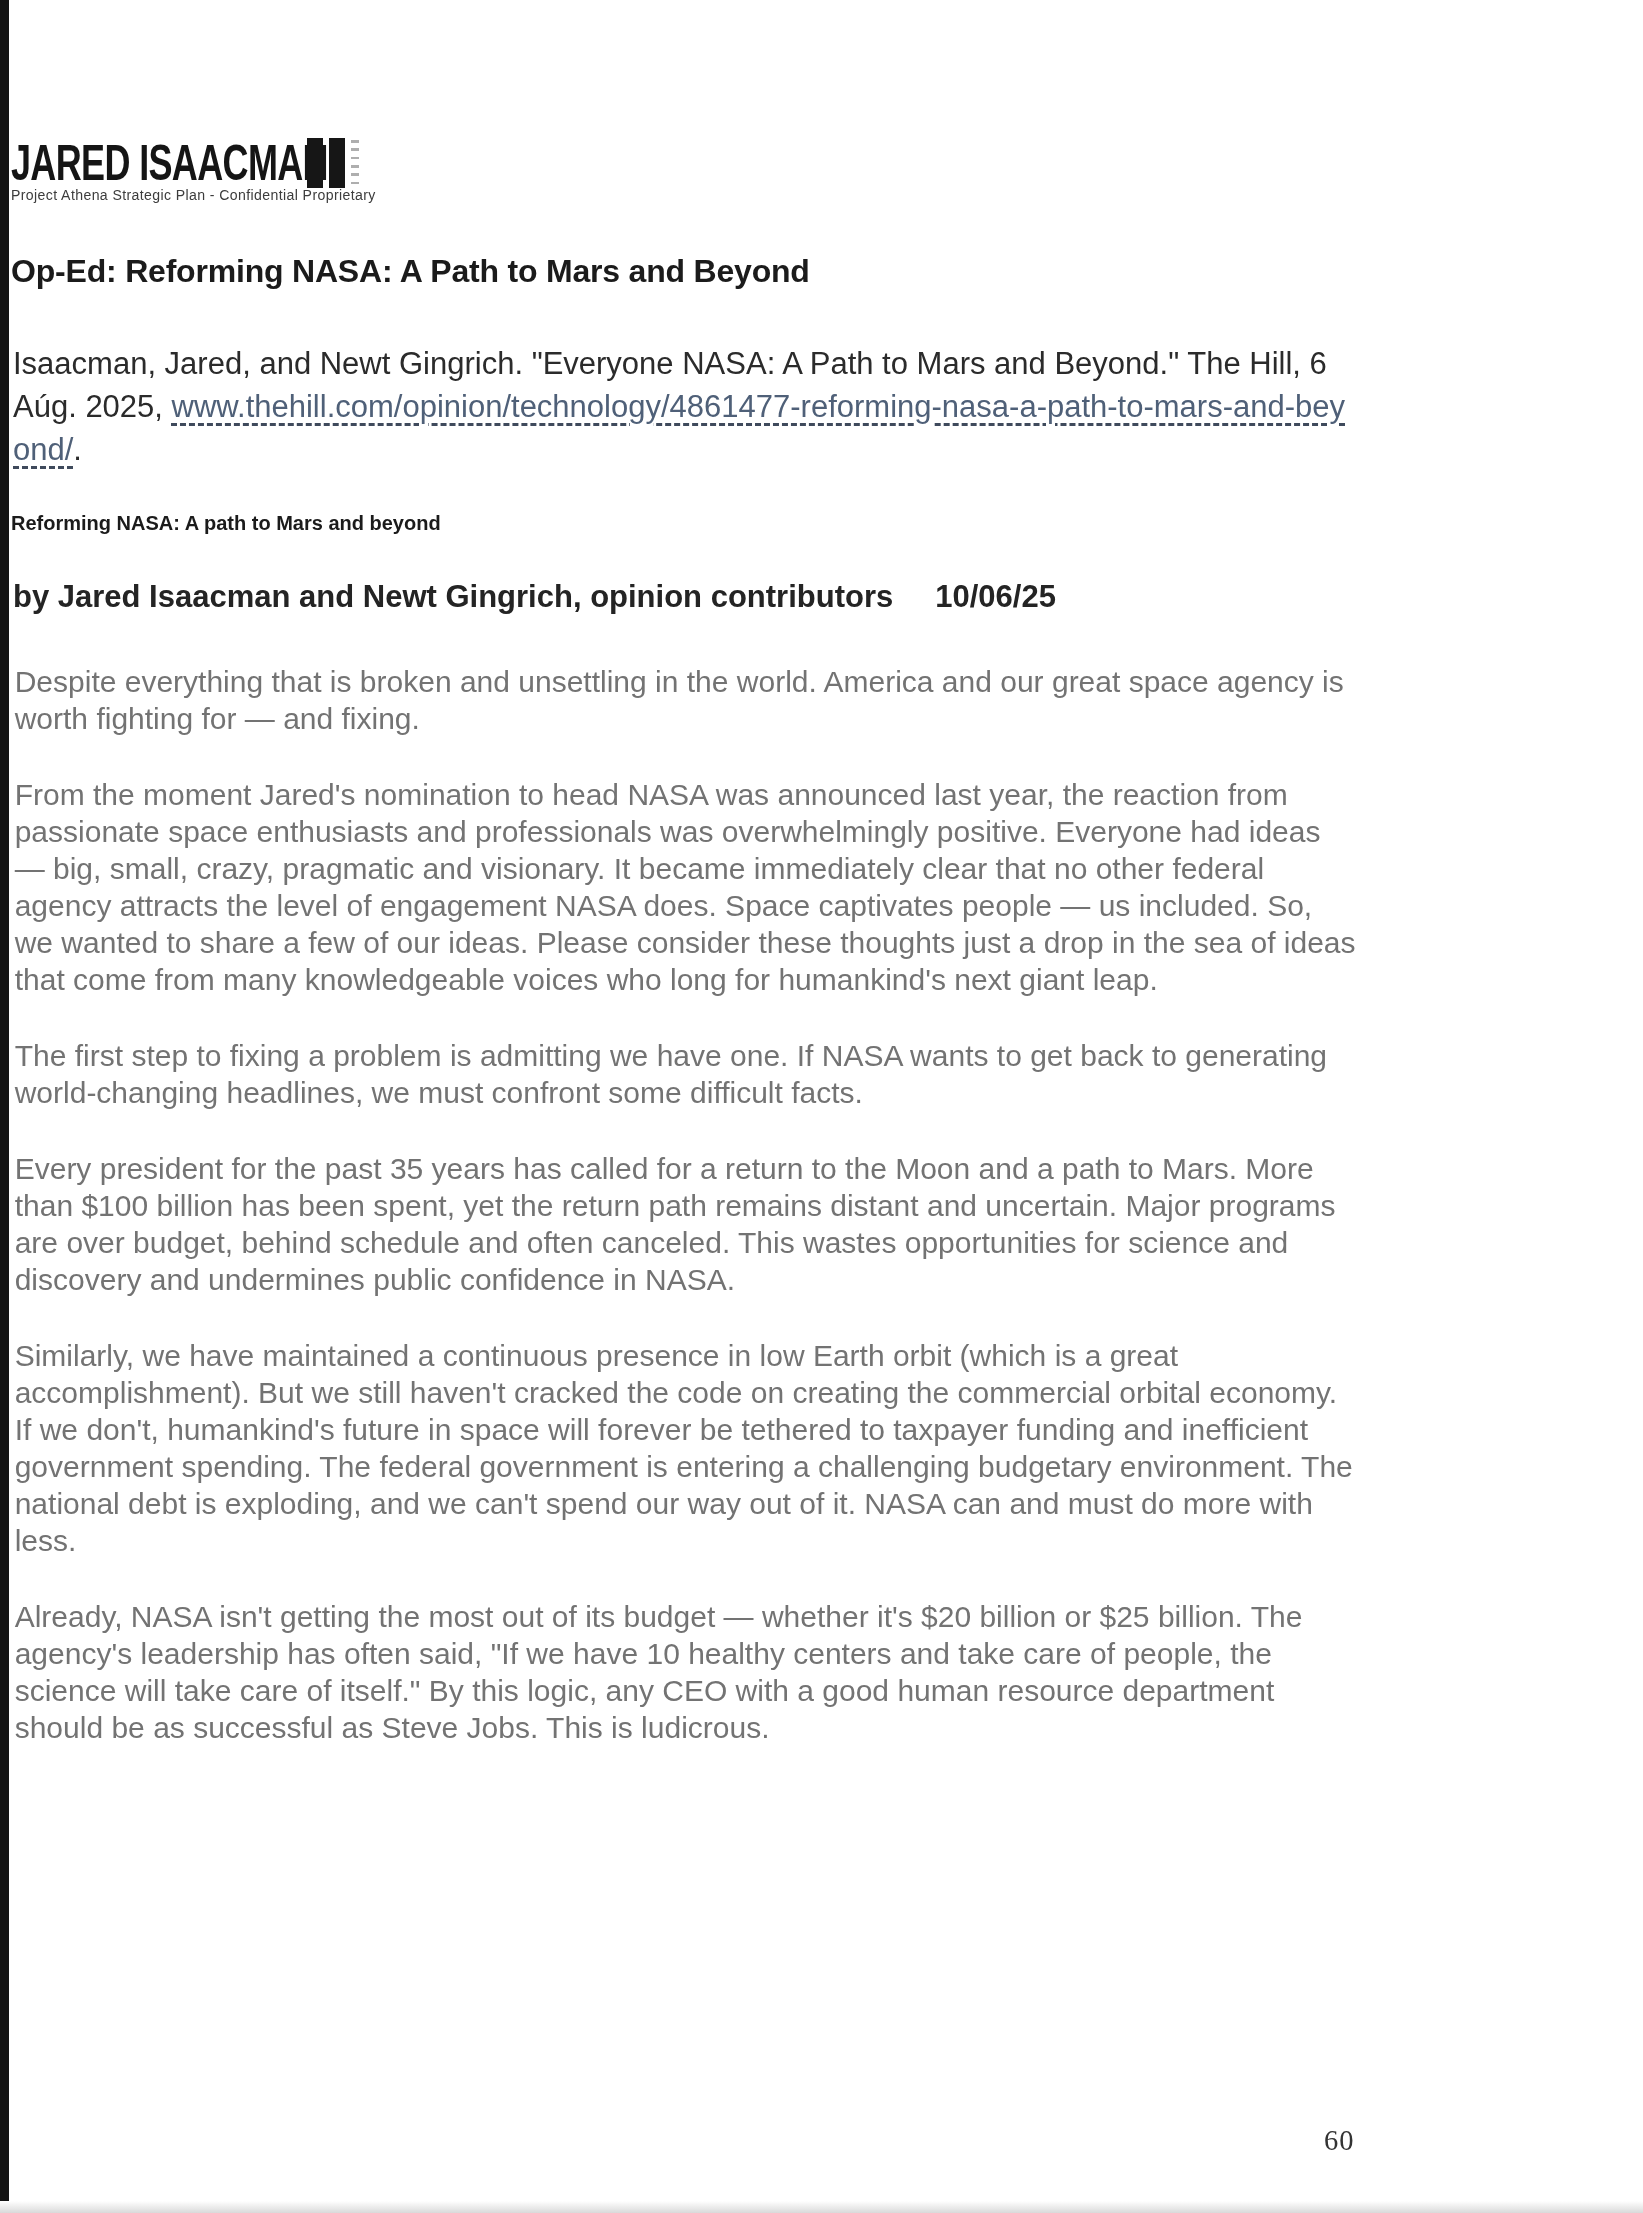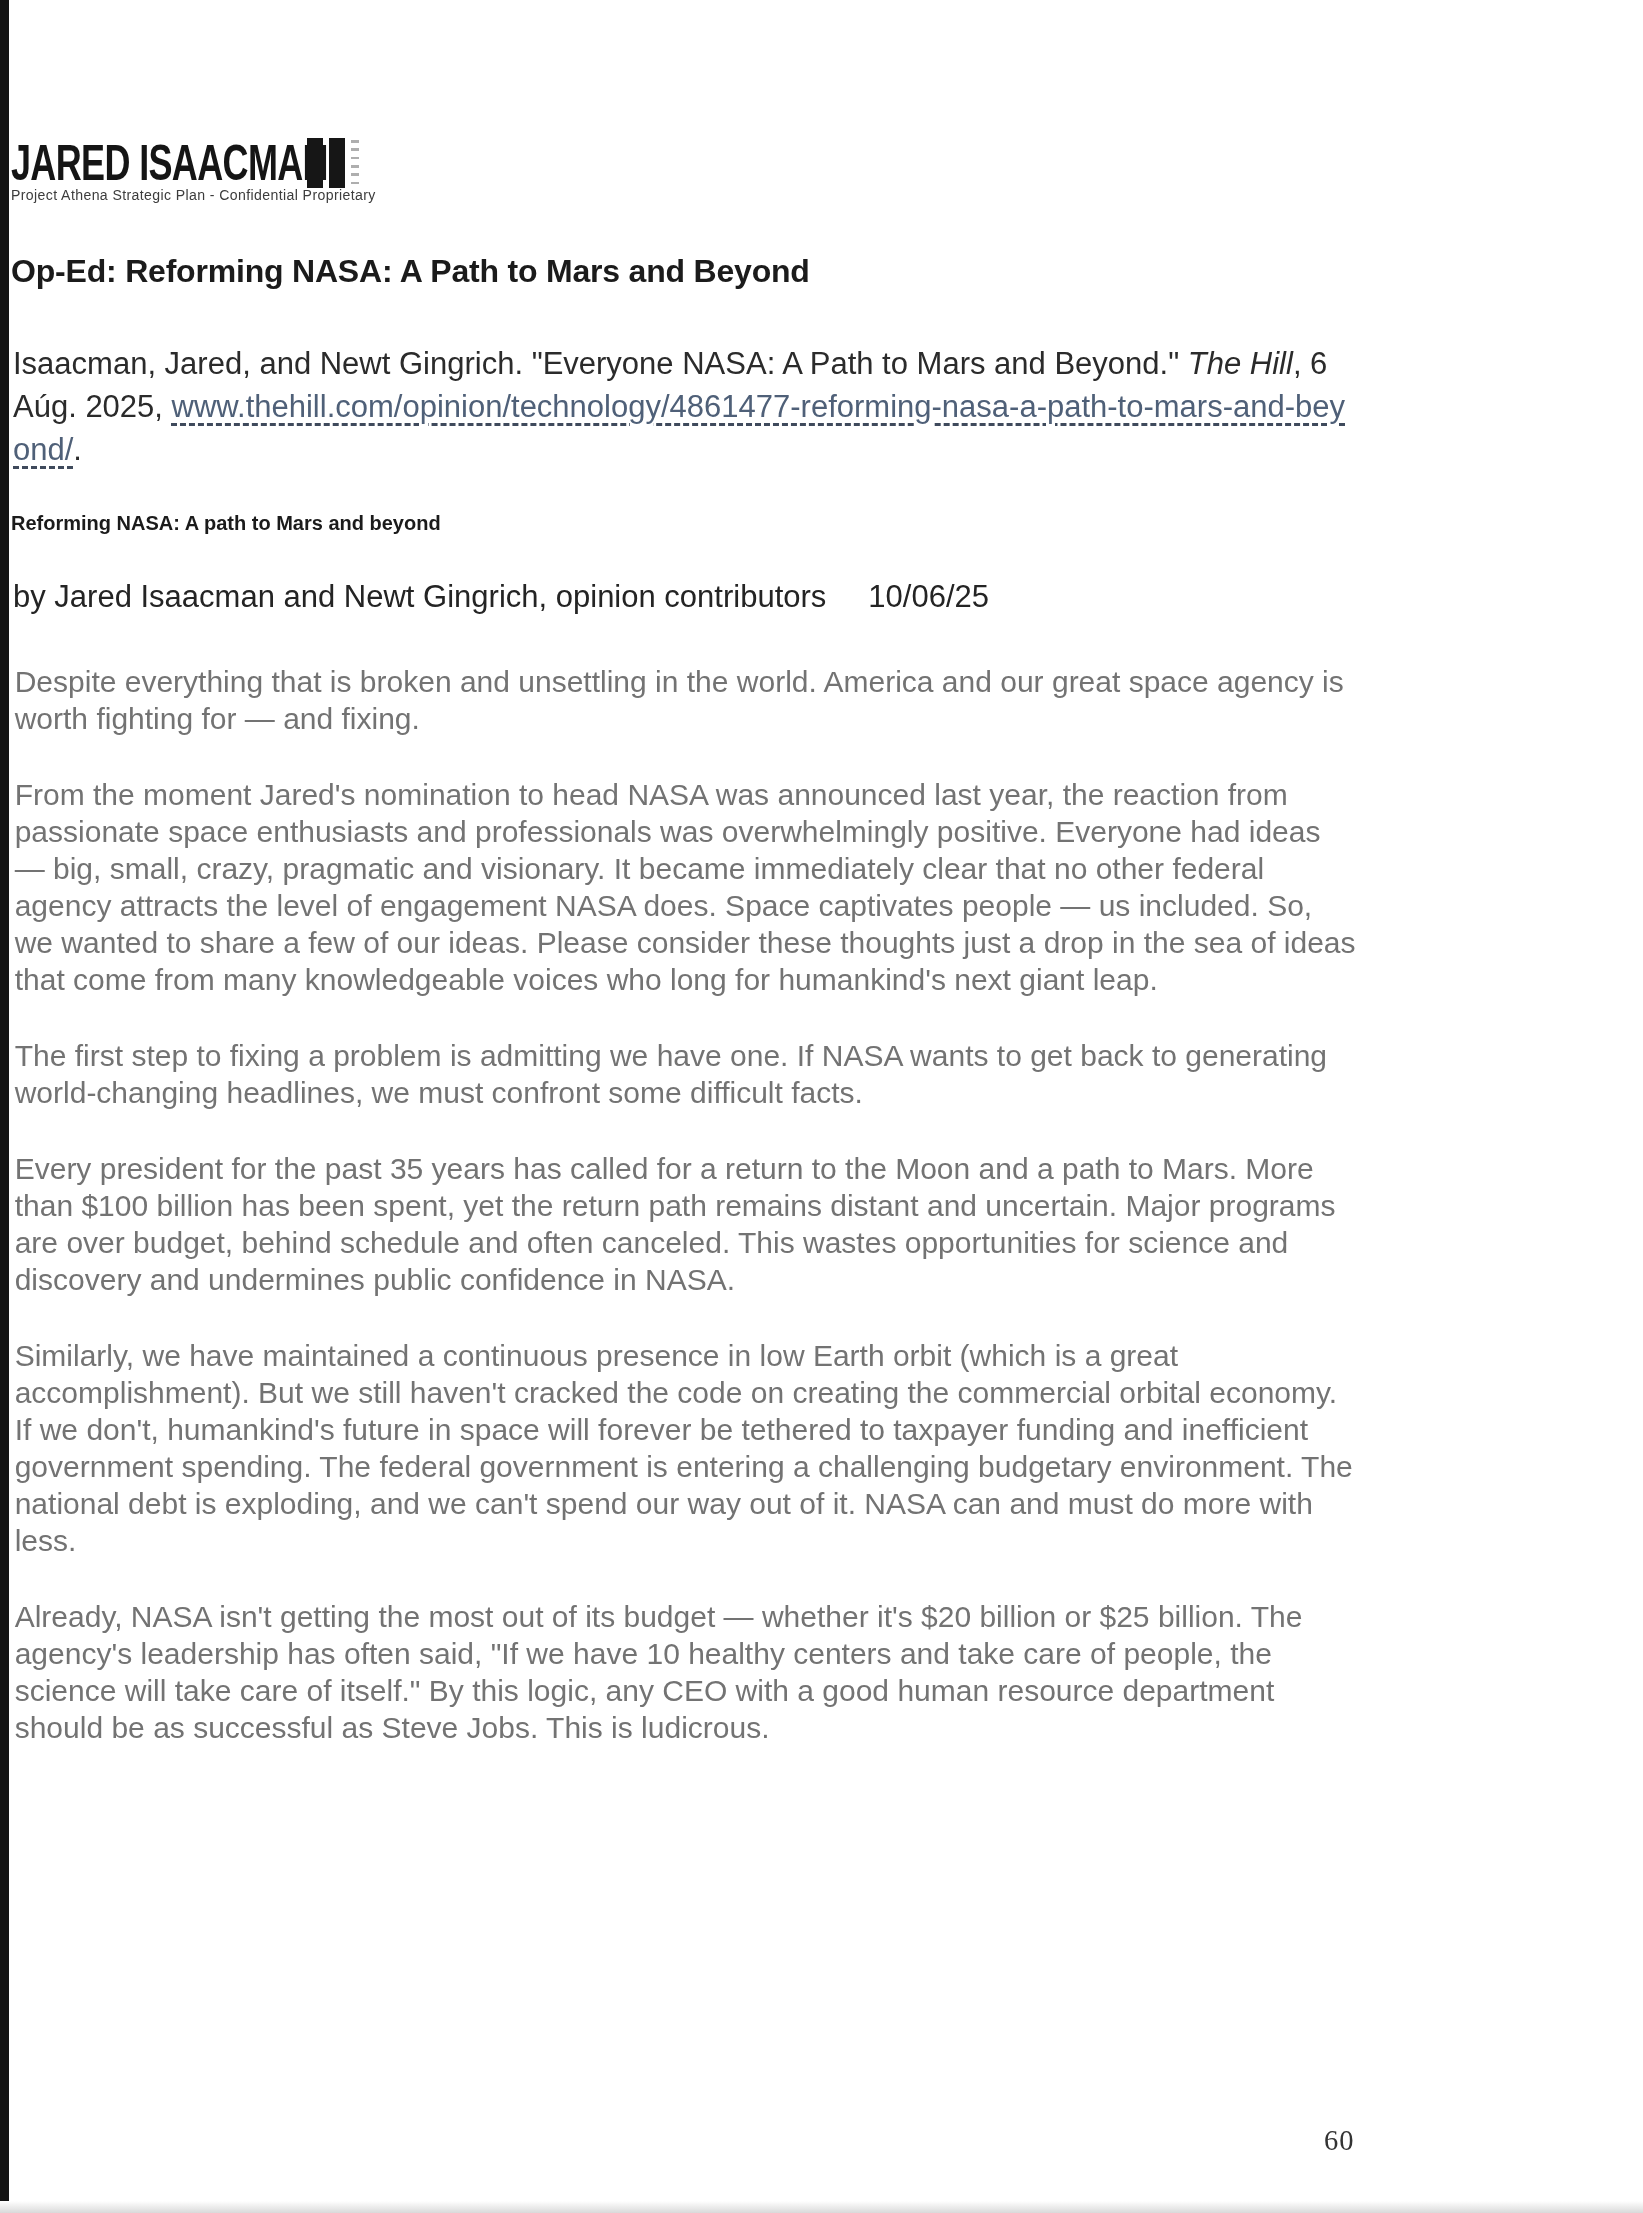--- a/index.html
+++ b/index.html
@@ -47,38 +47,38 @@
   }
   
   .doc-title{
     position:absolute;left:11px;top:253px;
     font-size:32px;font-weight:700;color:#1b1b1b;letter-spacing:-0.2px;
   }
   .citation{
     position:absolute;left:13px;top:342px;width:1336px;
     font-size:31px;line-height:43px;color:#2b2b2b;
   }
-  .citation .src{font-style:italic;margin-top:32px;}
+  .citation .src{margin-top:32px;}
   .citation .link{
     color:#4f6078;
     text-decoration:underline;
     text-decoration-style:dashed;
     text-decoration-color:#3f4a5c;
     text-underline-offset:6.4px;
     overflow-wrap:anywhere;
     word-break:break-all;
     cursor:pointer;
   }
   .article-heading{
     position:absolute;left:11px;top:512px;
     font-size:20px;font-weight:700;color:#1b1b1b;
   }
   .byline{
     position:absolute;left:13px;top:579px;
-    font-size:31px;font-weight:400;color:#242424;
+    font-size:31px;font-weight:700;color:#242424;
     display:flex;gap:42px;white-space:nowrap;text-align:center;
   }
   
   .body-copy{
     position:absolute;left:14.7px;top:663px;width:1341px;
     font-size:30px;line-height:37px;color:#737373;
   }
   .body-copy p{margin:0 0 39px 0;}
   
   .page-number{

